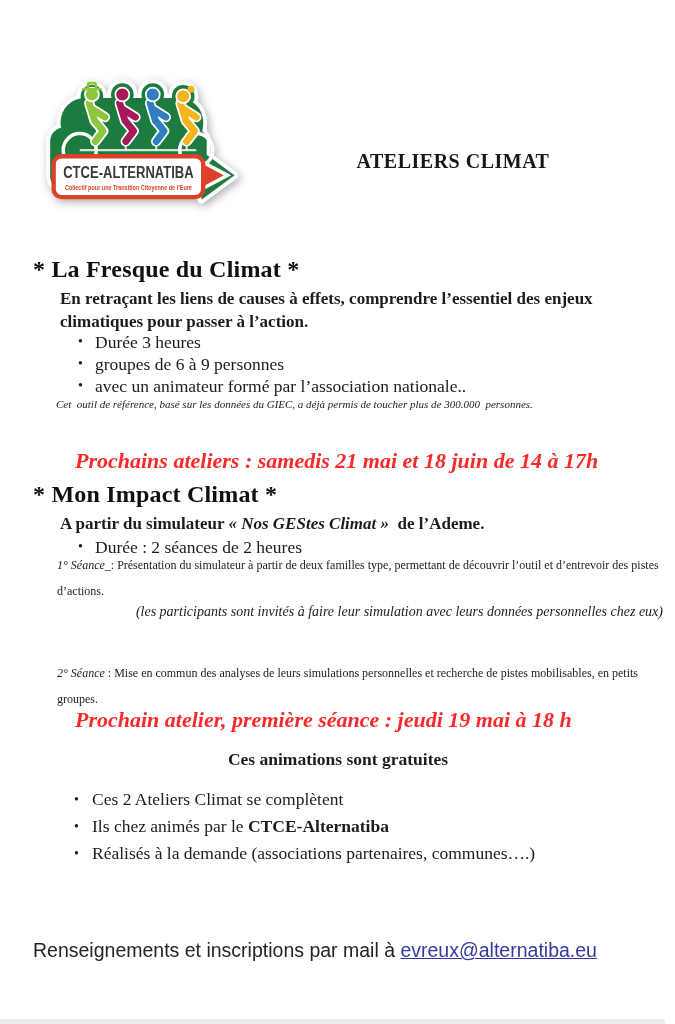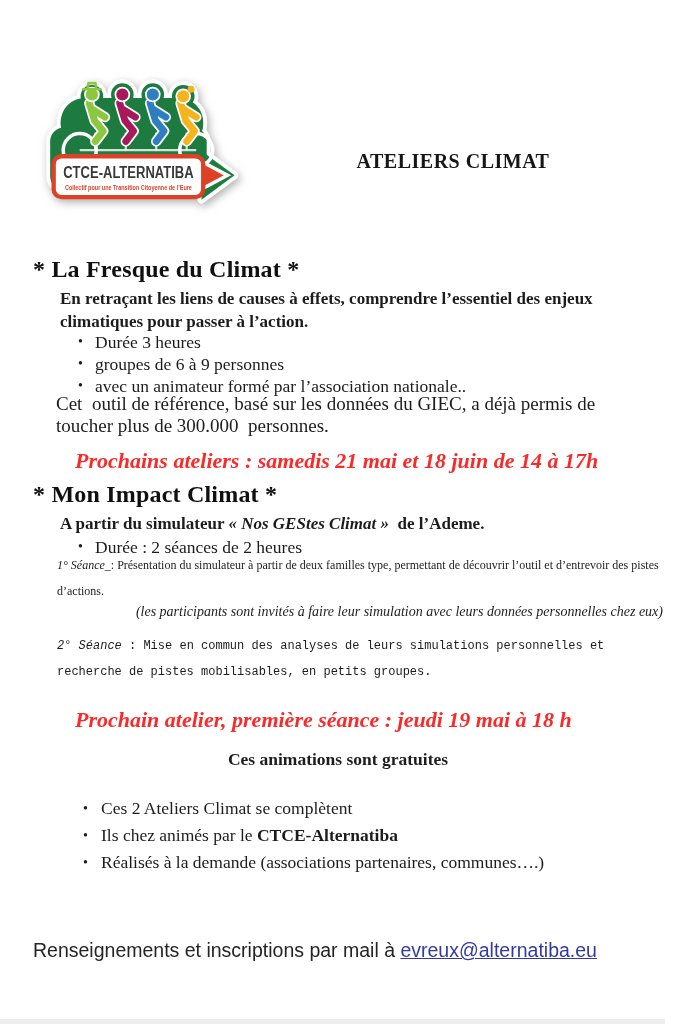--- a/index.html
+++ b/index.html
@@ -21,42 +21,42 @@
   .sec-head { left:33px; font-size:24px; font-weight:bold; color:#101010; letter-spacing:.2px; white-space:nowrap; }
 
   .bold-intro { font-weight:bold; font-size:17px; line-height:23px; white-space:pre-wrap; }
   .p1-intro { left:60px; top:287px; width:582px; }
 
   ul.bul { list-style:none; margin:0; padding:0; }
   ul.bul li { position:relative; padding-left:35px; font-size:17.5px; line-height:22px; }
   ul.bul li::before { content:"•"; position:absolute; left:18px; top:0; font-size:14px; }
   .p1-bullets { left:60px; top:331px; width:560px; }
 
-  .note { left:56px; top:393px; width:586px; font-size:19px; line-height:22px; white-space:pre-wrap; }
+  .note { left:56px; top:393px; width:586px; font-size:11px; line-height:22px; white-space:pre-wrap;font-style:italic; }
 
   .red-line { color:#fb2a2a; font-weight:bold; font-style:italic; font-size:22px; white-space:nowrap; }
   .red-1 { left:75px; top:448px; }
   .red-2 { left:75px; top:707px; }
 
   .h1 { top:256px; }
   .h2 { top:481px; }
 
   .p2-intro { left:60px; top:512px; width:590px; }
   .p2-bullet { left:60px; top:536px; width:560px; }
 
   .seance { left:57px; width:604px; font-size:12px; line-height:26px; }
   .seance-1 { top:552px; }
-  .seance-2 { top:633px;font-family:Liberation Mono, monospace; }
+  .seance-2 { top:660px; }
   .seance .lbl { font-style:italic; }
   .paren { left:57px; top:601px; width:606px; font-style:italic; font-size:14px; line-height:22px;text-align:right; }
 
   .free-line { left:33px; top:749px; width:610px; text-align:center; font-weight:bold; font-size:17.5px; }
 
   .closing-bullets { left:60px; top:786px; width:580px; }
-  ul.bul2 { list-style:none; margin:9px; padding:0; }
+  ul.bul2 { list-style:none; margin:0; padding:0; }
   ul.bul2 li { position:relative; padding-left:32px; font-size:17.5px; line-height:27px; }
   ul.bul2 li::before { content:"•"; position:absolute; left:14px; top:0; font-size:14px; }
   .b-strong { font-weight:bold; }
 
   .footer { left:33px; top:939px; width:610px;
             font-family:"Liberation Sans","DejaVu Sans",sans-serif;
             font-size:19.5px; color:#242424; }
   .footer a { color:#333a9e; text-decoration:underline; }
 
   .bottom-strip { left:0; bottom:0; width:675px; height:5px; background:#ededee; }

